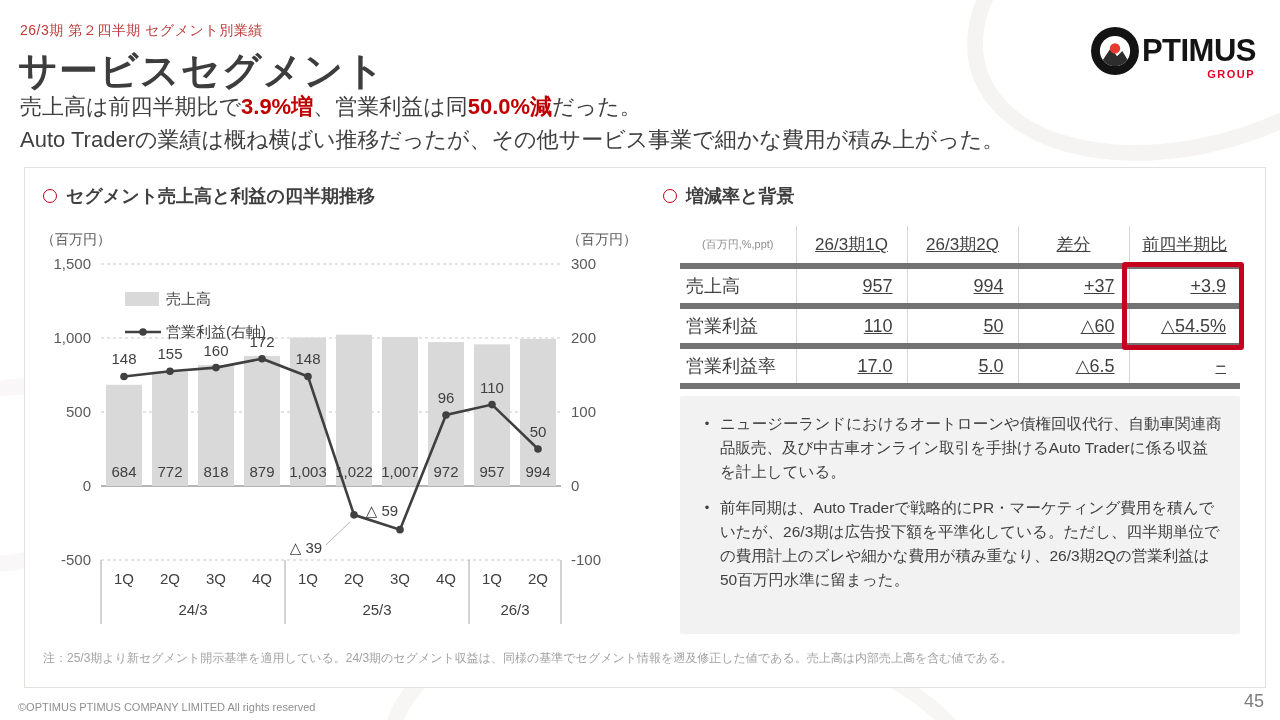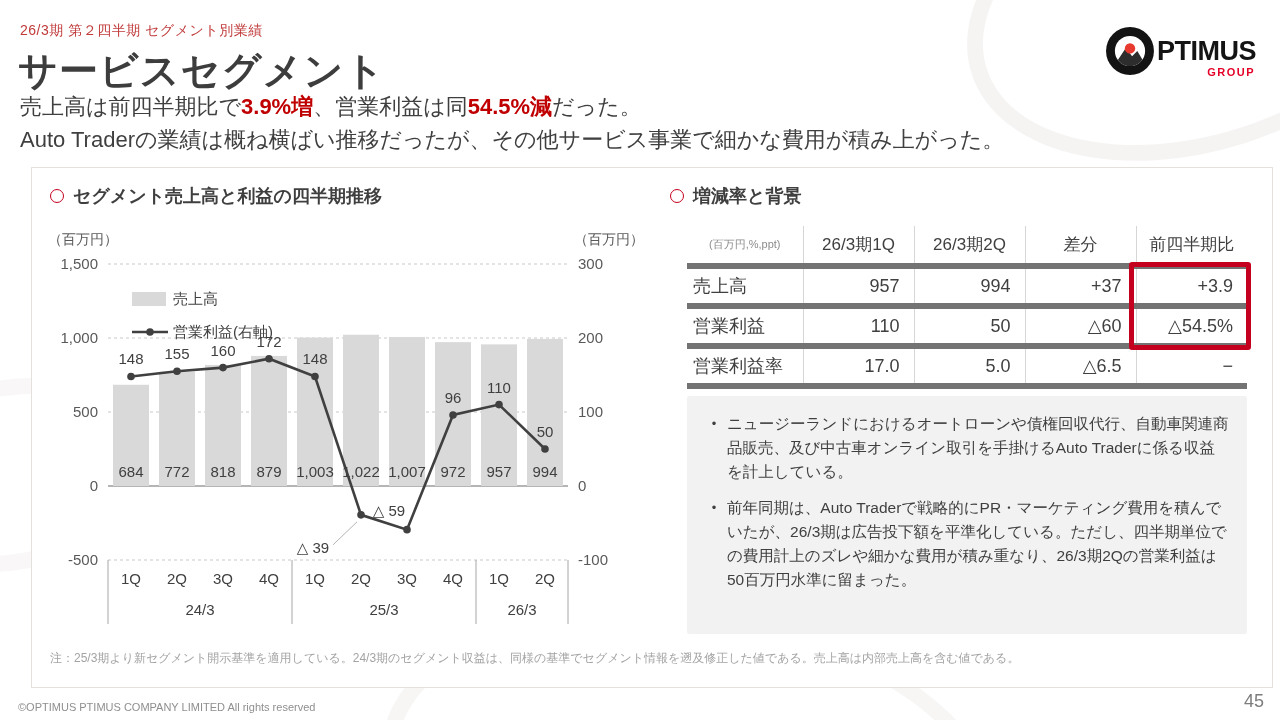--- a/index.html
+++ b/index.html
@@ -19,45 +19,45 @@
 
   
   .eyebrow { position:absolute; left:20px; top:22px; font-size:14px; color:#c03a3a; letter-spacing:0.5px; }
   .page-title { position:absolute; left:18px; top:44px; font-size:39px; font-weight:bold; color:#3d3d3d; letter-spacing:1px; }
   .subtitle { position:absolute; left:20px; top:90px; font-size:22px; color:#3f3f3f; line-height:1.5; }
   .subtitle .hl { color:#c00000; font-weight:bold; }
 
   
   .logo { position:absolute; right:24px; top:26px; display:flex; align-items:center; }
   .logo-text { position:relative; margin-left:2px; }
-  .logo-word { font-size:27px; font-weight:800; color:#141414; letter-spacing:-0.5px; }
+  .logo-word { font-size:31px; font-weight:800; color:#141414; letter-spacing:-0.5px; }
   .logo-group { position:absolute; right:1px; bottom:-11px; font-size:11px; font-weight:bold; color:#e50027; letter-spacing:1.5px; }
 
   
-  .panel { position:absolute; left:31px; top:167px; width:1242px; height:521px; background:#fff; border:1px solid #e3e0dd; }
+  .panel { position:absolute; left:24px; top:167px; width:1242px; height:521px; background:#fff; border:1px solid #e3e0dd; }
 
   .section-title { position:absolute; display:flex; align-items:center; font-size:18px; font-weight:bold; color:#3f3f3f; }
   .section-title .ring { width:14px; height:14px; border:1.6px solid #c5001f; border-radius:50%; margin-right:9px; flex:0 0 auto; }
   .st-left { left:18px; top:16px; }
   .st-right { left:638px; top:16px; }
 
   
   .chart-wrap { position:absolute; left:8px; top:58px; width:612px; height:416px; }
 
   
   .table-wrap { position:absolute; left:655px; top:58px; width:560px; }
   table.qtable { width:560px; border-collapse:collapse; table-layout:fixed; }
   .qtable th, .qtable td { height:40px; font-weight:normal; border-bottom:6px solid #737373; }
   .qtable col.c0 { width:116px; }
   .qtable th { font-size:17px; color:#404040; text-align:center; }
   .qtable th.unit { font-size:11px; color:#8c8c8c; text-align:center; }
   .qtable td { font-size:18px; color:#404040; }
   .qtable td.lbl { text-align:left; padding-left:6px; }
   .qtable td.num { text-align:right; padding-right:14px; }
-  .qtable th + th, .qtable td + td { border-left:1px solid #d6d6d6; }
+  .qtable th + th, .qtable td + td { border-left:1px solid #d6d6d6;text-decoration:underline; }
   .red-box { position:absolute; left:442px; top:36px; width:122px; height:88px; border:5px solid #c5001f; border-radius:3px; pointer-events:none; }
 
   
   .bullets { position:absolute; left:655px; top:228px; width:560px; height:238px; background:#f2f2f2; border-radius:2px; padding:16px 18px 14px 14px; }
   .bullet { display:flex; font-size:15.5px; color:#3f3f3f; line-height:1.55; margin-bottom:12px; }
   .bullet .mark { width:26px; flex:0 0 auto; text-align:center; font-size:13px; padding-top:2px; }
 
   .note { position:absolute; left:18px; top:482px; font-size:12px; color:#a3a3a3; }
 
   
@@ -68,21 +68,21 @@
 <body>
 
 <div class="decor d1"></div>
 <div class="decor d2"></div>
 <div class="decor d3"></div>
 
 <div class="eyebrow">26/3期 第２四半期 セグメント別業績</div>
 <h1 class="page-title">サービスセグメント</h1>
 
 <div class="subtitle">
-  <div><span>売上高は前四半期比で</span><span class="hl">3.9%増</span><span>、営業利益は同</span><span class="hl">54.5%減</span><span>だった。</span></div>
+  <div><span>売上高は前四半期比で</span><span class="hl">3.9%増</span><span>、営業利益は同</span><span class="hl">50.0%減</span><span>だった。</span></div>
   <div>Auto Traderの業績は概ね横ばい推移だったが、その他サービス事業で細かな費用が積み上がった。</div>
 </div>
 
 <div class="logo">
   <svg width="50" height="50" viewBox="0 0 48 48">
     <circle cx="24" cy="24" r="23" fill="#131313"></circle>
     <circle cx="24" cy="24" r="14.5" fill="#ffffff"></circle>
     <clipPath id="lc">
         <circle cx="24" cy="24" r="14.5"></circle>
       </clipPath>

